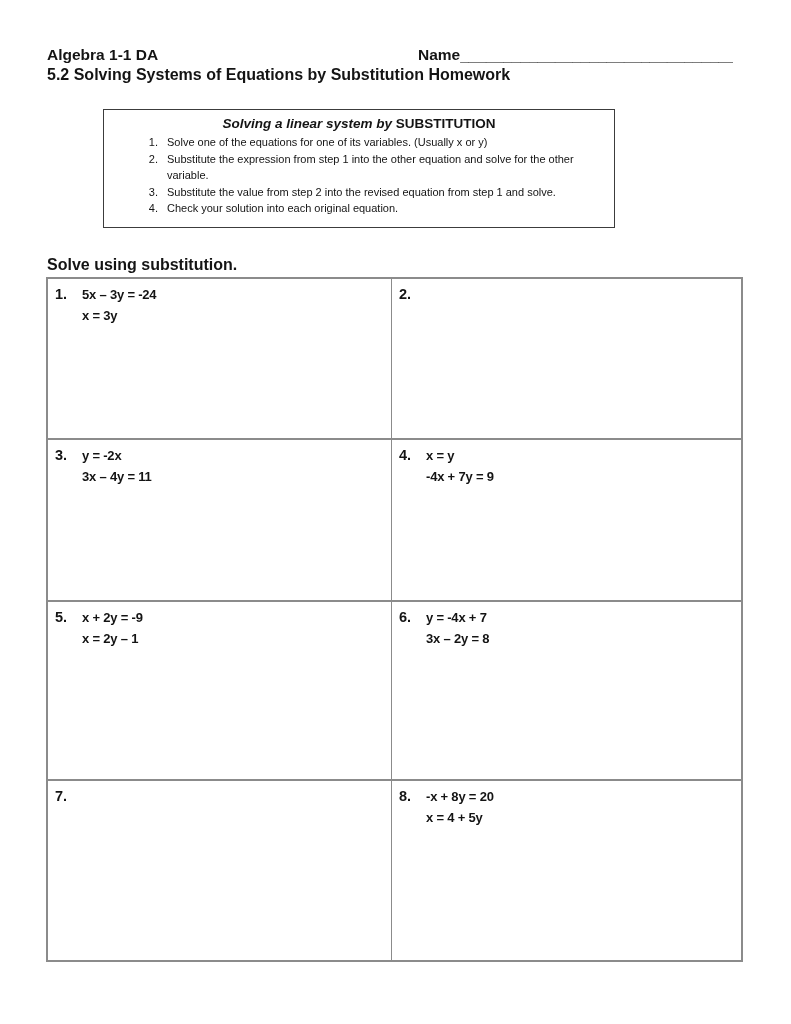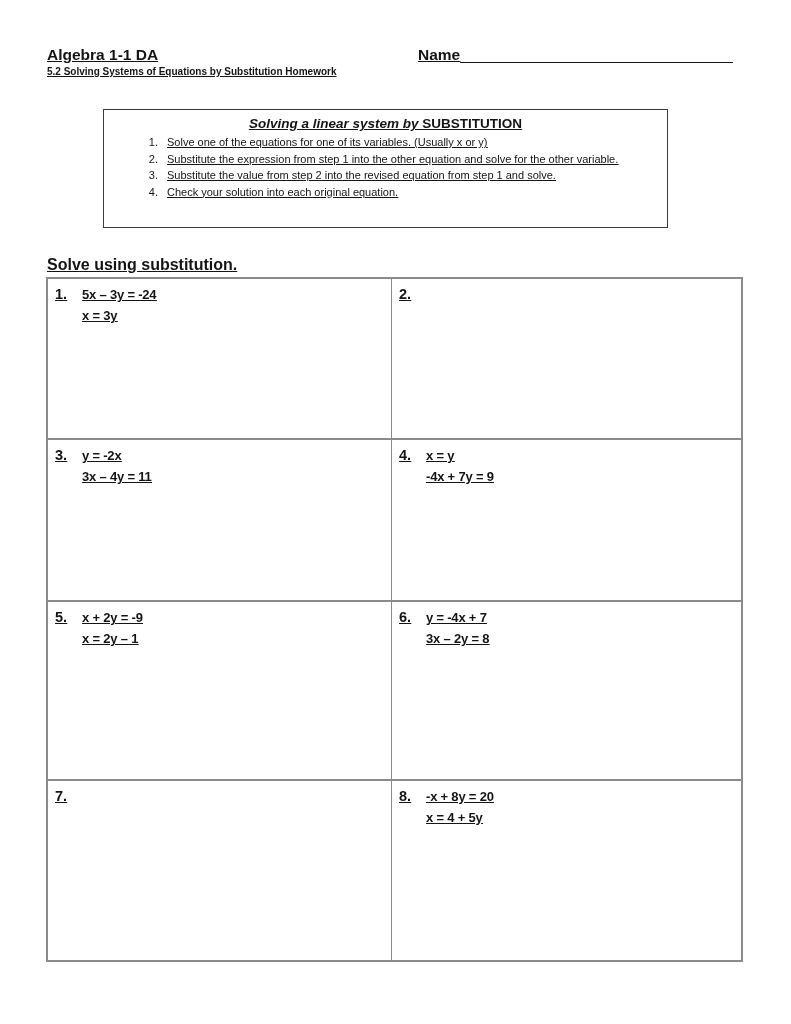--- a/index.html
+++ b/index.html
@@ -1,15 +1,15 @@
 <!DOCTYPE html>
 <html><head>
 <meta charset="utf-8">
 <style>
-  * { margin:0; padding:0; box-sizing:border-box;text-decoration:underline; }
+  * { margin:0; padding:0; box-sizing:border-box; }
   html,body { background:#ffffff; }
   body {
     width:791px; height:1024px;
     font-family:"Liberation Sans", sans-serif;
     color:#141414;
   }
   .page { position:relative; width:791px; height:1024px; background:#ffffff; overflow:hidden; }
 
   
   .course {
@@ -20,26 +20,26 @@
     position:absolute; left:418px; top:46px;
     font-size:15.5px; font-weight:bold; white-space:nowrap;
   }
   .name-line {
     display:inline-block; width:273px; height:17px;
     overflow:hidden; white-space:nowrap; vertical-align:bottom;
     letter-spacing:0;
   }
   .title {
     position:absolute; left:47px; top:66px;
-    font-size:10px; font-weight:bold;text-align:right;
+    font-size:16px; font-weight:bold;text-align:right;
   }
 
   
   .ibox {
-    position:absolute; left:103px; top:109px; width:565px; height:119px;
+    position:absolute; left:103px; top:109px; width:512px; height:119px;
     border:1.5px solid #3c3c3c; background:#ffffff;
   }
   .ibox-title {
     text-align:center; margin-top:6px;
     font-size:13.5px; font-weight:bold;
   }
   .ibox-title .it { font-style:italic; }
   .ibox ol {
     margin:3px 14px 0 0; padding-left:57px;
     font-size:11px; line-height:16.5px;

